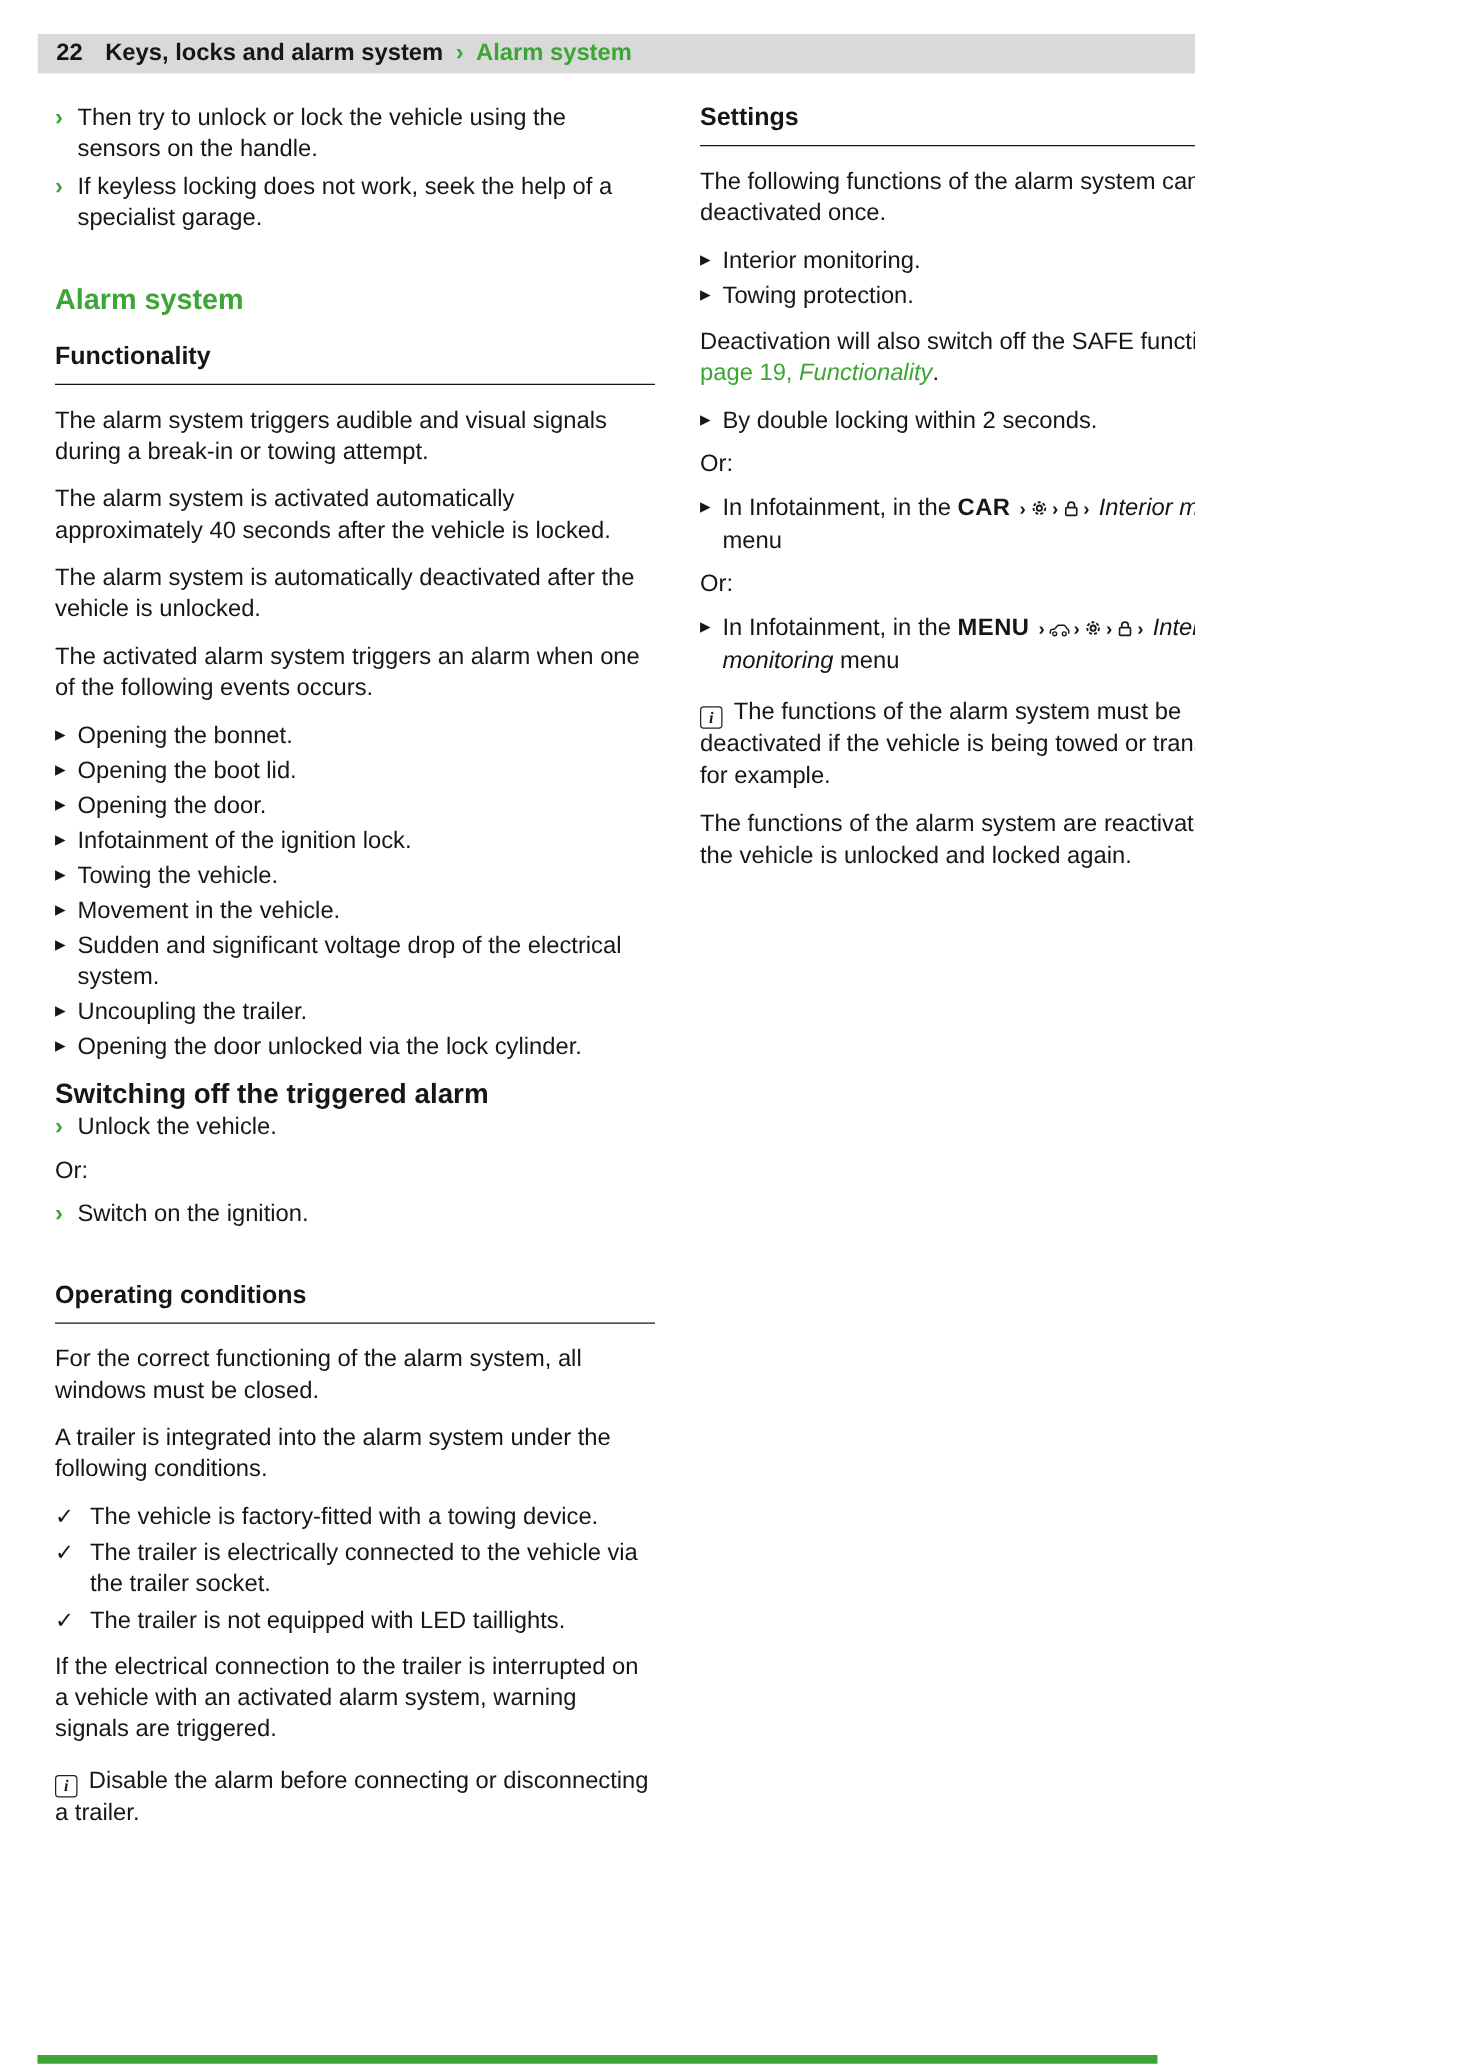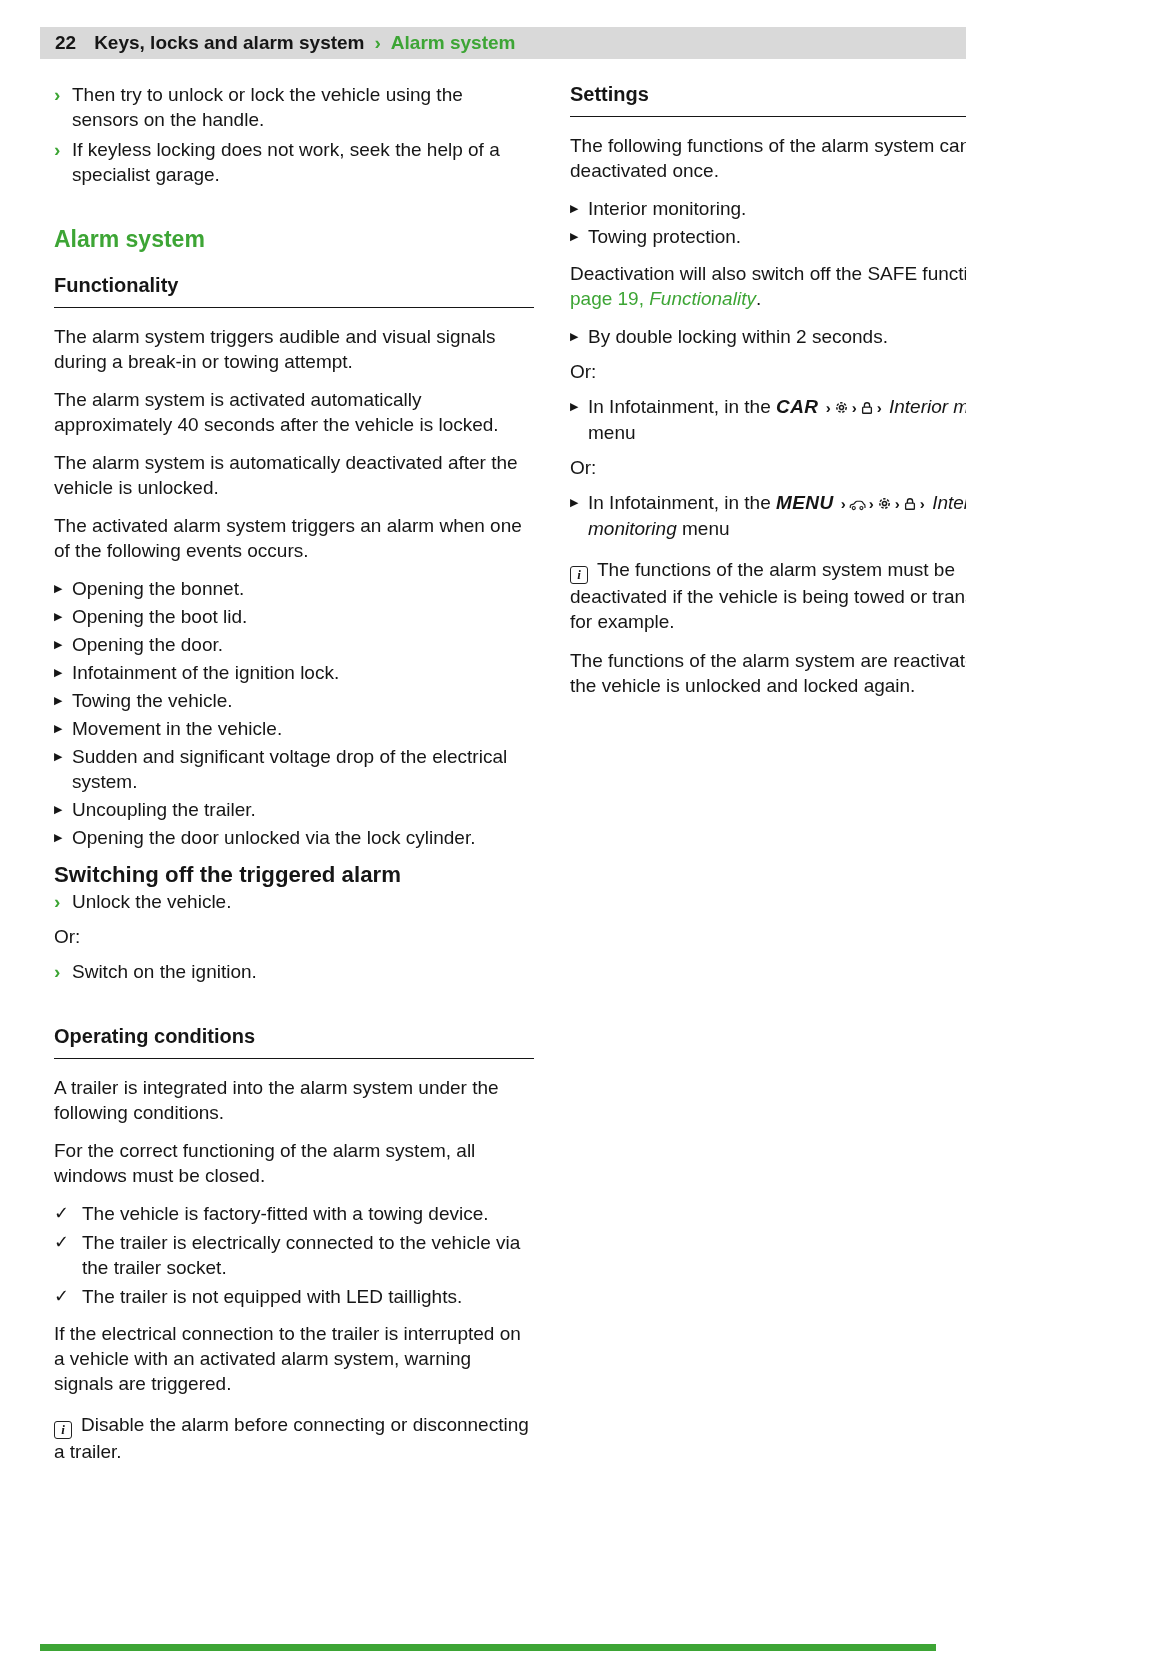--- a/index.html
+++ b/index.html
@@ -1,19 +1,19 @@
 <!DOCTYPE html>
 <html style="--accent: #3da535; --bar: #d9d9d9; --ink: #161616;"><head>
 <meta charset="utf-8">
 <style>
   :root { --accent:#3da535; --bar:#d9d9d9; --ink:#161616; }
   * { margin:0; padding:0; box-sizing:border-box; }
   html,body { background:#ffffff; }
   body { font-family:"Liberation Sans","DejaVu Sans",sans-serif; color:var(--ink); }
-  .page { position:relative; width:956px; height:1654px; background:#fff; overflow:hidden;margin-left:10px; }
+  .page { position:relative; width:956px; height:1654px; background:#fff; overflow:hidden; }
 
   .header-bar {
     position:absolute; left:30px; top:27px; width:1012px; height:32px;
     background:var(--bar);
     clip-path:polygon(0 0, calc(100% - 18px) 0, 100% 50%, calc(100% - 18px) 100%, 0 100%);
     display:flex; align-items:center; gap:10px; padding-left:15px;
     font-size:19px; font-weight:bold;
   }
   .header-bar .pg { margin-right:8px; }
   .header-bar .sep, .header-bar .section { color:var(--accent); }
@@ -40,21 +40,21 @@
   .or { margin:10px 0; }
 
   .note { margin-top:16px; }
   .info-box { display:inline-flex; align-items:center; justify-content:center;
     width:18px; height:18px; border:1.5px solid #222; border-radius:3px;
     margin-right:9px; vertical-align:-3px;
     font:italic bold 13px "Liberation Serif", serif; }
 
   .xref { color:var(--accent); cursor:pointer; }
   .xref em { font-style:italic; }
-  .hardkey { font-weight:bold; letter-spacing:0.4px;font-style:italic; }
+  .hardkey { font-weight:bold; letter-spacing:0.4px; }
   .psep { font-weight:bold; font-size:15px; margin:0 2px; }
   .menu-item { font-style:italic; }
   .icon { vertical-align:-2px; margin:0 1px; }
 
   .footer-bar { position:absolute; left:30px; right:30px; bottom:3px; height:7px; background:var(--accent); }
 </style>
 </head>
 <body>
 
 <div class="page">
@@ -136,22 +136,22 @@
         <span class="t">Unlock the vehicle.</span>
       </div>
       <p class="or">Or:</p>
       <div class="step">
         <span class="chev">›</span>
         <span class="t">Switch on the ignition.</span>
       </div>
 
       <h2 class="h-sec mt-lg">Operating conditions</h2>
 
+      <p class="para">For the correct functioning of the alarm system, all windows must be closed.</p>
       <p class="para">A trailer is integrated into the alarm system under the following conditions.</p>
-      <p class="para">For the correct functioning of the alarm system, all windows must be closed.</p>
 
       <div class="list">
         <div class="chk">
           <span class="ck">✓</span>
           <span class="t">The vehicle is factory-fitted with a towing device.</span>
         </div>
         <div class="chk">
           <span class="ck">✓</span>
           <span class="t">The trailer is electrically connected to the vehicle via the trailer socket.</span>
         </div>

